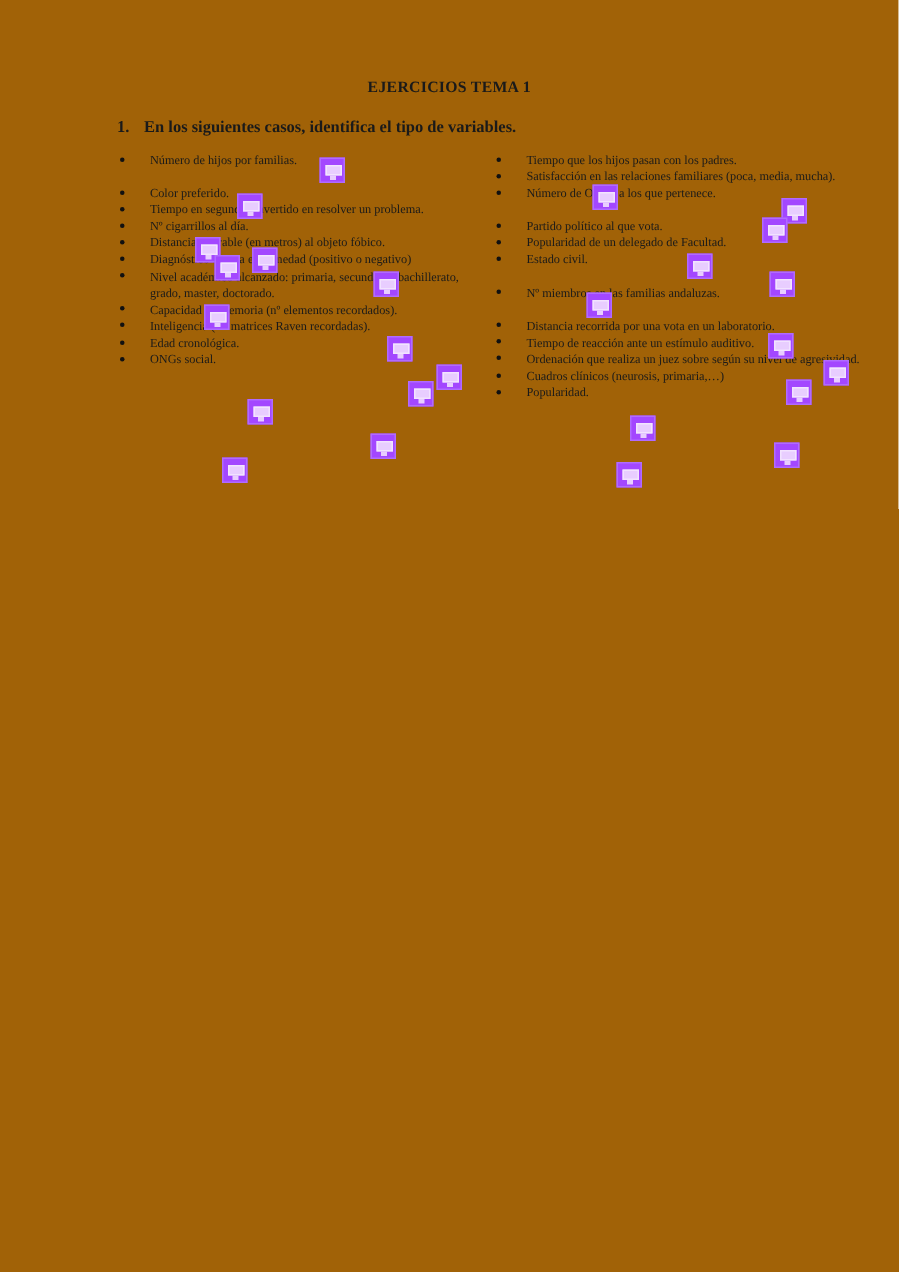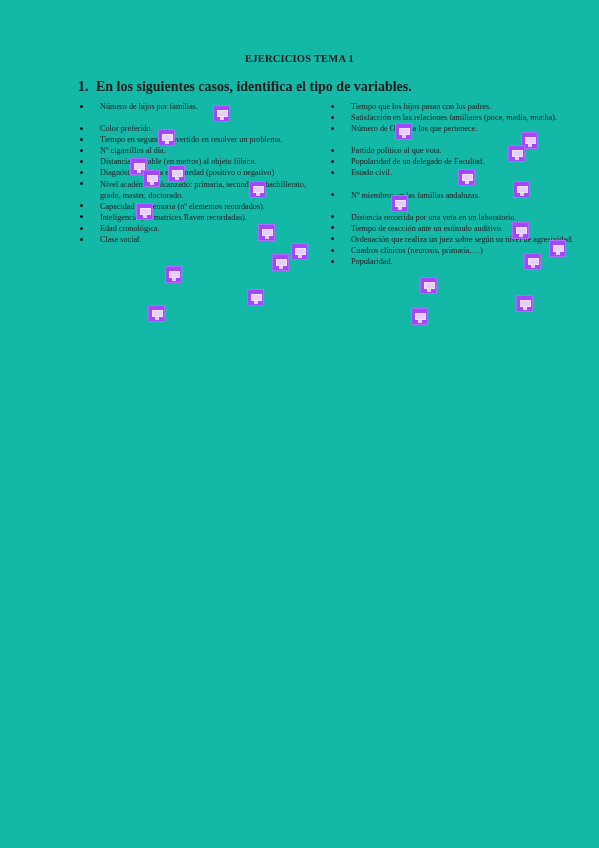--- a/index.html
+++ b/index.html
@@ -4,42 +4,42 @@
 <style>
   html, body {
     margin: 0;
     padding: 0;
     background: #ffffff;
   }
   .page {
     position: relative;
     width: 599px;
     height: 848px;
-    background: #14b8a6;
+    background: #a16207;
     font-family: "Liberation Serif", serif;
     color: #1a1a1a;
     overflow: hidden;
   }
 
   .doc-title {
     position: absolute;
     left: 0;
     top: 53px;
     width: 599px;
     text-align: center;
     font-size: 10.5px;
     font-weight: bold;
     letter-spacing: 0.2px;
   }
 
   .exercise-line {
     position: absolute;
     left: 78px;
     top: 79px;
-    font-size: 14px;
+    font-size: 11px;
     font-weight: bold;
   }
   .exercise-line .num {
     display: inline-block;
     width: 18px;
   }
 
   .columns {
     position: absolute;
     left: 0;
@@ -127,21 +127,21 @@
           <li><span class="bullet"></span><span class="txt">Número de hijos por familias.</span></li>
           <li class="gap-before"><span class="bullet"></span><span class="txt">Color preferido.</span></li>
           <li><span class="bullet"></span><span class="txt">Tiempo en segundos invertido en resolver un problema.</span></li>
           <li><span class="bullet"></span><span class="txt">Nº cigarrillos al día.</span></li>
           <li><span class="bullet"></span><span class="txt">Distancia tolerable (en metros) al objeto fóbico.</span></li>
           <li><span class="bullet"></span><span class="txt">Diagnóstico de una enfermedad (positivo o negativo)</span></li>
           <li><span class="bullet"></span><span class="txt">Nivel académico alcanzado: primaria, secundaria, bachillerato, grado, master, doctorado.</span></li>
           <li><span class="bullet"></span><span class="txt">Capacidad de memoria (nº elementos recordados).</span></li>
           <li><span class="bullet"></span><span class="txt">Inteligencia (Nº matrices Raven recordadas).</span></li>
           <li><span class="bullet"></span><span class="txt">Edad cronológica.</span></li>
-          <li><span class="bullet"></span><span class="txt">Clase social.</span></li>
+          <li><span class="bullet"></span><span class="txt">ONGs social.</span></li>
         </ul>
     </div>
     <div class="col col-right">
       <ul class="items" id="right-list">
           <li><span class="bullet"></span><span class="txt">Tiempo que los hijos pasan con los padres.</span></li>
           <li><span class="bullet"></span><span class="txt">Satisfacción en las relaciones familiares (poca, media, mucha).</span></li>
           <li><span class="bullet"></span><span class="txt">Número de ONGs a los que pertenece.</span></li>
           <li class="gap-before"><span class="bullet"></span><span class="txt">Partido político al que vota.</span></li>
           <li><span class="bullet"></span><span class="txt">Popularidad de un delegado de Facultad.</span></li>
           <li><span class="bullet"></span><span class="txt">Estado civil.</span></li>

